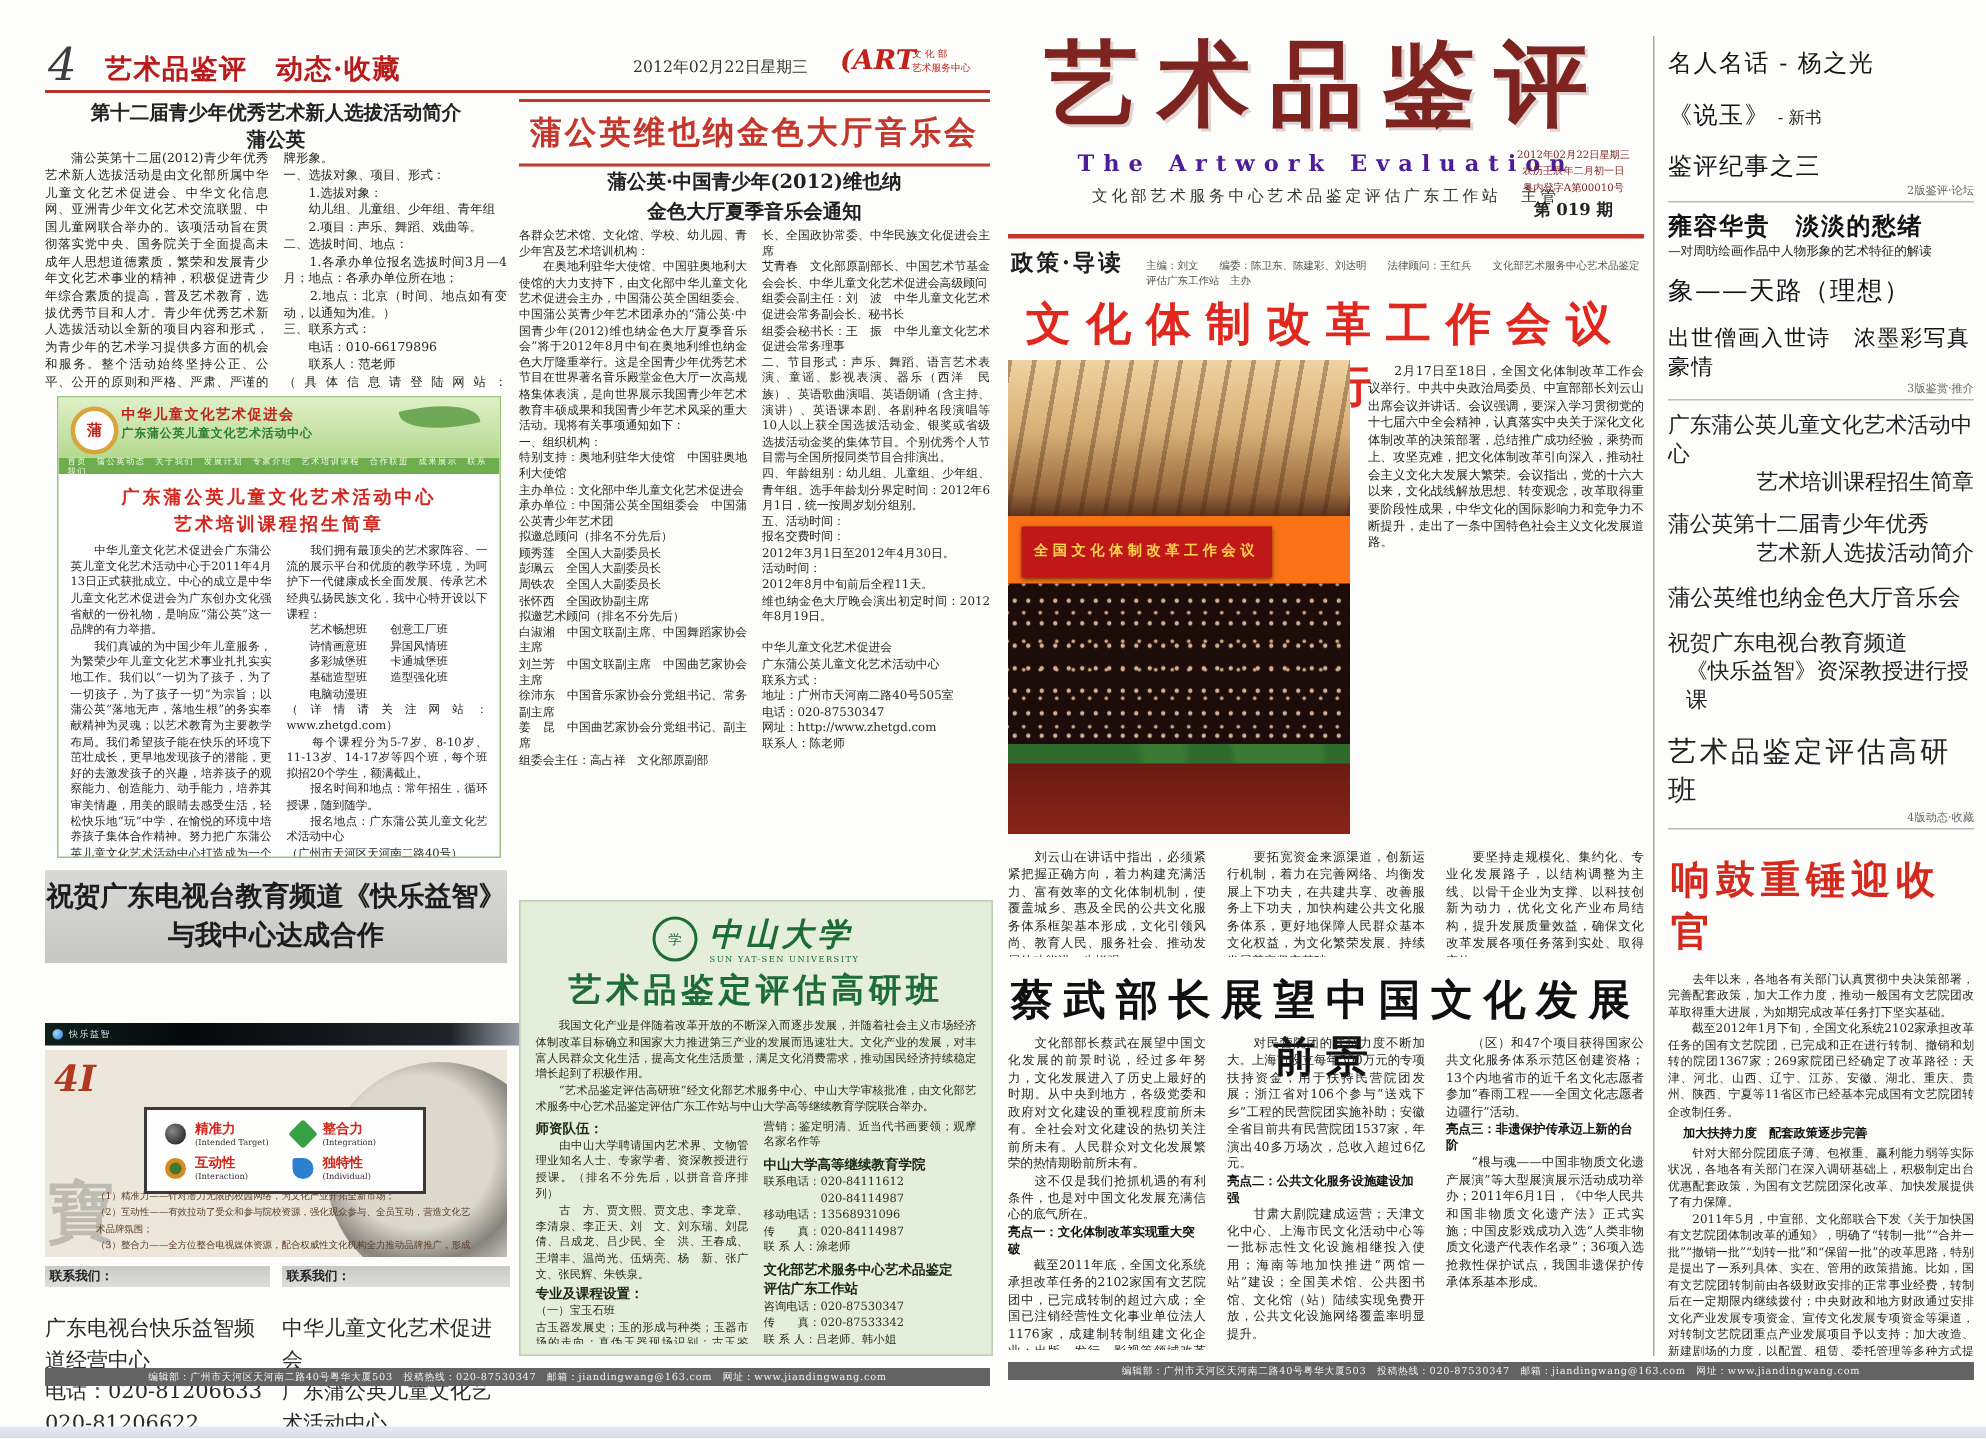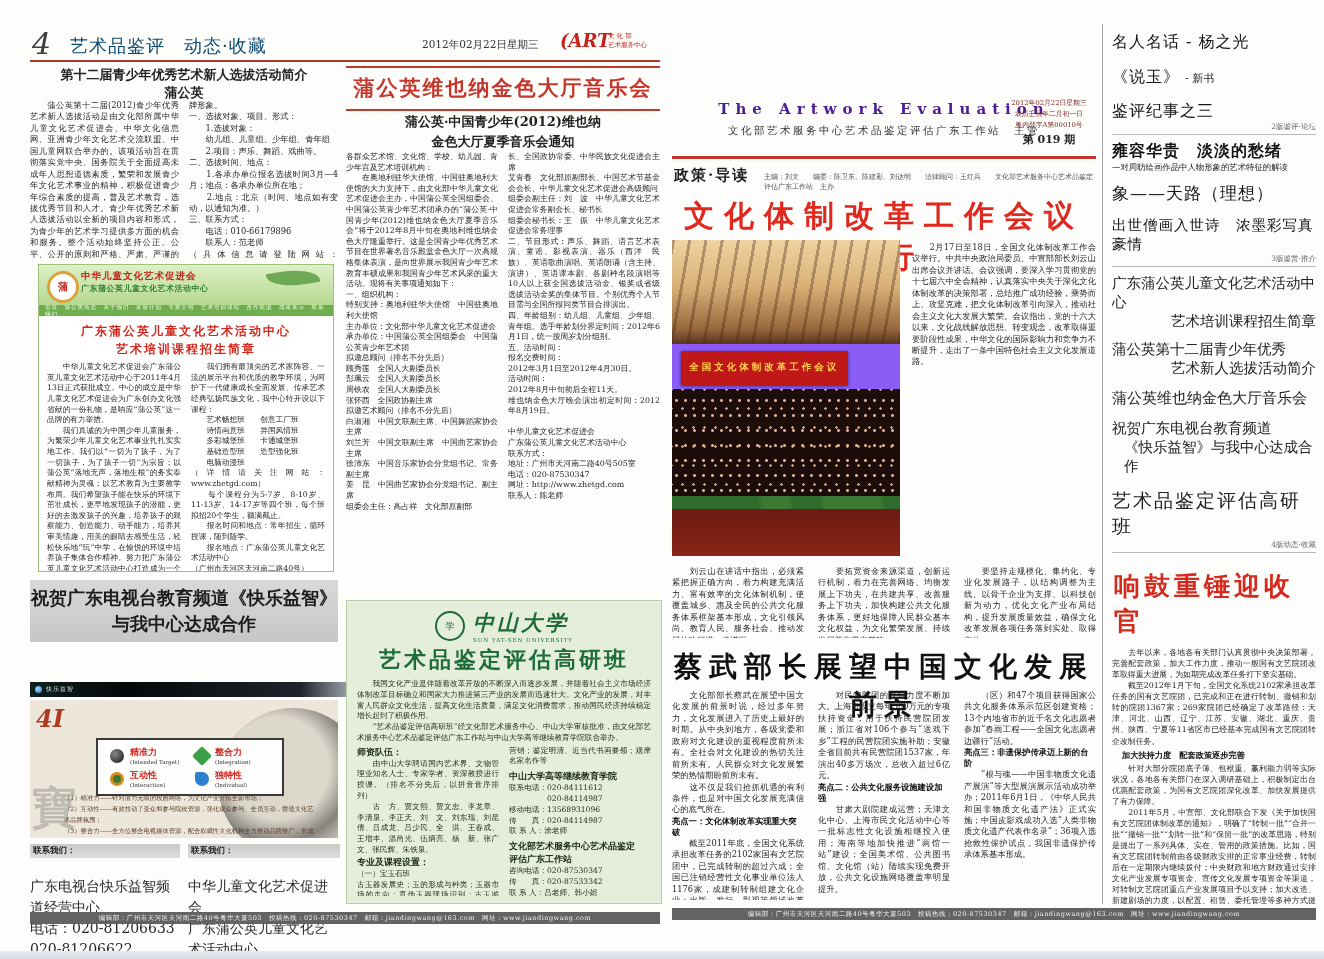--- a/index.html
+++ b/index.html
@@ -9,21 +9,21 @@
   .sans{font-family:"DejaVu Sans","Liberation Sans",sans-serif;}
   .txt{font-size:8.3px;line-height:1.38;text-align:justify;color:#262626;white-space:pre-line;}
   .cols{display:flex;}
   .col{flex:1;overflow:hidden;}
   .bold{font-weight:bold;}
   .center{text-align:center;}
   .right{text-align:right;}
   .hairline{border-top:1px solid #b9b9b9;}
   
   .pagenum{font-style:italic;font-size:30px;color:#3d3d3d;}
-  .section-title{font-size:18px;font-weight:normal;color:#0c4a6e;letter-spacing:1px;}
+  .section-title{font-size:18px;font-weight:bold;color:#b91c1c;letter-spacing:1px;}
   .hdr-date{font-size:10.5px;color:#333;}
   .artlogo{color:#c3221b;font-weight:bold;}
   .redrule{background:#b5342c;height:2px;}
   
   .vienna-head{border-top:2.5px solid #c0392b;border-bottom:2.5px solid #c0392b;
                color:#c5372c;font-weight:bold;font-size:21px;letter-spacing:2px;text-align:center;padding:6px 0 7px;}
   .reform-head{color:#e0281e;font-weight:bold;font-size:30px;letter-spacing:10px;text-align:center;}
   .caiwu-head{color:#101010;font-weight:bold;font-size:28px;letter-spacing:7px;text-align:center;}
   .gong-head{color:#d42a1e;font-weight:bold;font-size:26px;letter-spacing:4px;}
   .congrats-band{background:linear-gradient(180deg,#d9d9d7,#c6c6c4);text-align:center;
@@ -32,21 +32,21 @@
   .masthead-title{font-size:62px;font-weight:bold;color:#7e2420;letter-spacing:13px;text-align:center;
                   text-shadow:2px 2px 0 rgba(90,30,25,.18);}
   .masthead-en{font-size:15px;font-weight:bold;letter-spacing:6px;color:#4c1d95;text-align:center;}
   .masthead-sup{font-size:10.5px;letter-spacing:2.5px;color:#333;text-align:center;}
   .issue-box{font-size:6.8px;line-height:1.6;color:#7e2420;text-align:center;}
   .issue-no{font-size:11px;font-weight:bold;color:#222;}
   .bigredrule{background:#c5342c;height:3px;}
   .policy{font-size:15px;font-weight:bold;color:#1d1d1d;letter-spacing:2px;}
   .credits{font-size:7px;color:#555;}
   
-  .photo{background:#8b5cf6;overflow:hidden;}
+  .photo{background:#f97316;overflow:hidden;}
   .ph-ceiling{position:absolute;left:0;top:0;right:0;height:33%;
       background:linear-gradient(180deg,#efd3a0,#d8b077 45%,#9a6a3e 85%,#5a341e);}
   .ph-streaks{position:absolute;left:0;top:0;right:0;height:33%;
       background:repeating-linear-gradient(100deg,rgba(70,40,20,.35) 0 3px,transparent 3px 16px);}
   .ph-banner{position:absolute;left:4%;top:35%;width:73%;height:11%;background:#c01818;
       display:flex;align-items:center;justify-content:center;box-shadow:0 1px 3px rgba(0,0,0,.6);}
   .ph-banner span{color:#ffd24a;font-weight:bold;font-size:9.5px;letter-spacing:3px;white-space:nowrap;}
   .ph-crowd{position:absolute;left:0;top:47%;right:0;height:39%;background:#1d0d0a;
       background-image:radial-gradient(circle,#d8b090 1.2px,transparent 1.7px),
                        radial-gradient(circle,#caa57f 1px,transparent 1.5px);
@@ -330,20 +330,21 @@
 传　　真：020-87533342
 联 系 人：吕老师、韩小姐</div>
 
         </div>
       </div>
     </div>
   </div>
 
   <div class="abs" style="left:672px;top:8px;width:644px;height:922px;">
 
+    <div class="masthead-title abs" style="left:0;top:6px;width:424px;">艺术品鉴评</div>
     <div class="masthead-en abs" style="left:0;top:92px;width:424px;">The Artwork Evaluation</div>
     <div class="masthead-sup abs" style="left:0;top:116px;width:424px;">文化部艺术服务中心艺术品鉴定评估广东工作站　主管</div>
     <div class="issue-box abs" style="left:330px;top:90px;width:94px;">
       <div>2012年02月22日星期三</div>
       <div>农历壬辰年二月初一日</div>
       <div>粤内登字A第00010号</div>
       <div class="issue-no">第 019 期</div>
     </div>
     <div class="bigredrule abs" style="left:0;top:148px;width:424px;"></div>
 
@@ -416,21 +417,21 @@
         <div>广东蒲公英儿童文化艺术活动中心</div>
         <div class="right">艺术培训课程招生简章</div>
       </div>
       <div style="font-size:14.5px;margin-top:9px;">
         <div>蒲公英第十二届青少年优秀</div>
         <div class="right">艺术新人选拔活动简介</div>
       </div>
       <div style="font-size:15px;margin-top:11px;">蒲公英维也纳金色大厅音乐会</div>
       <div style="font-size:14.5px;margin-top:11px;">
         <div>祝贺广东电视台教育频道</div>
-        <div style="padding-left:12px;">《快乐益智》与我中心达成合作</div>
+        <div style="padding-left:12px;">《快乐益智》资深教授进行授课</div>
       </div>
       <div style="font-size:19px;letter-spacing:2px;margin-top:12px;">艺术品鉴定评估高研班</div>
       <div class="idx-ref">4版动态·收藏</div>
       <div class="hairline" style="margin:2px 0 0;"></div>
 
       <div class="gong-head sans" style="margin:16px 0 8px 2px;">响鼓重锤迎收官</div>
       <div class="gong-txt">　　去年以来，各地各有关部门认真贯彻中央决策部署，完善配套政策，加大工作力度，推动一般国有文艺院团改革取得重大进展，为如期完成改革任务打下坚实基础。</div>
       <div class="gong-txt">　　截至2012年1月下旬，全国文化系统2102家承担改革任务的国有文艺院团，已完成和正在进行转制、撤销和划转的院团1367家；269家院团已经确定了改革路径：天津、河北、山西、辽宁、江苏、安徽、湖北、重庆、贵州、陕西、宁夏等11省区市已经基本完成国有文艺院团转企改制任务。</div>
       <div class="gong-sub" style="margin:3px 0 2px 10px;">加大扶持力度　配套政策逐步完善</div>
       <div class="gong-txt">　　针对大部分院团底子薄、包袱重、赢利能力弱等实际状况，各地各有关部门在深入调研基础上，积极制定出台优惠配套政策，为国有文艺院团深化改革、加快发展提供了有力保障。</div>

